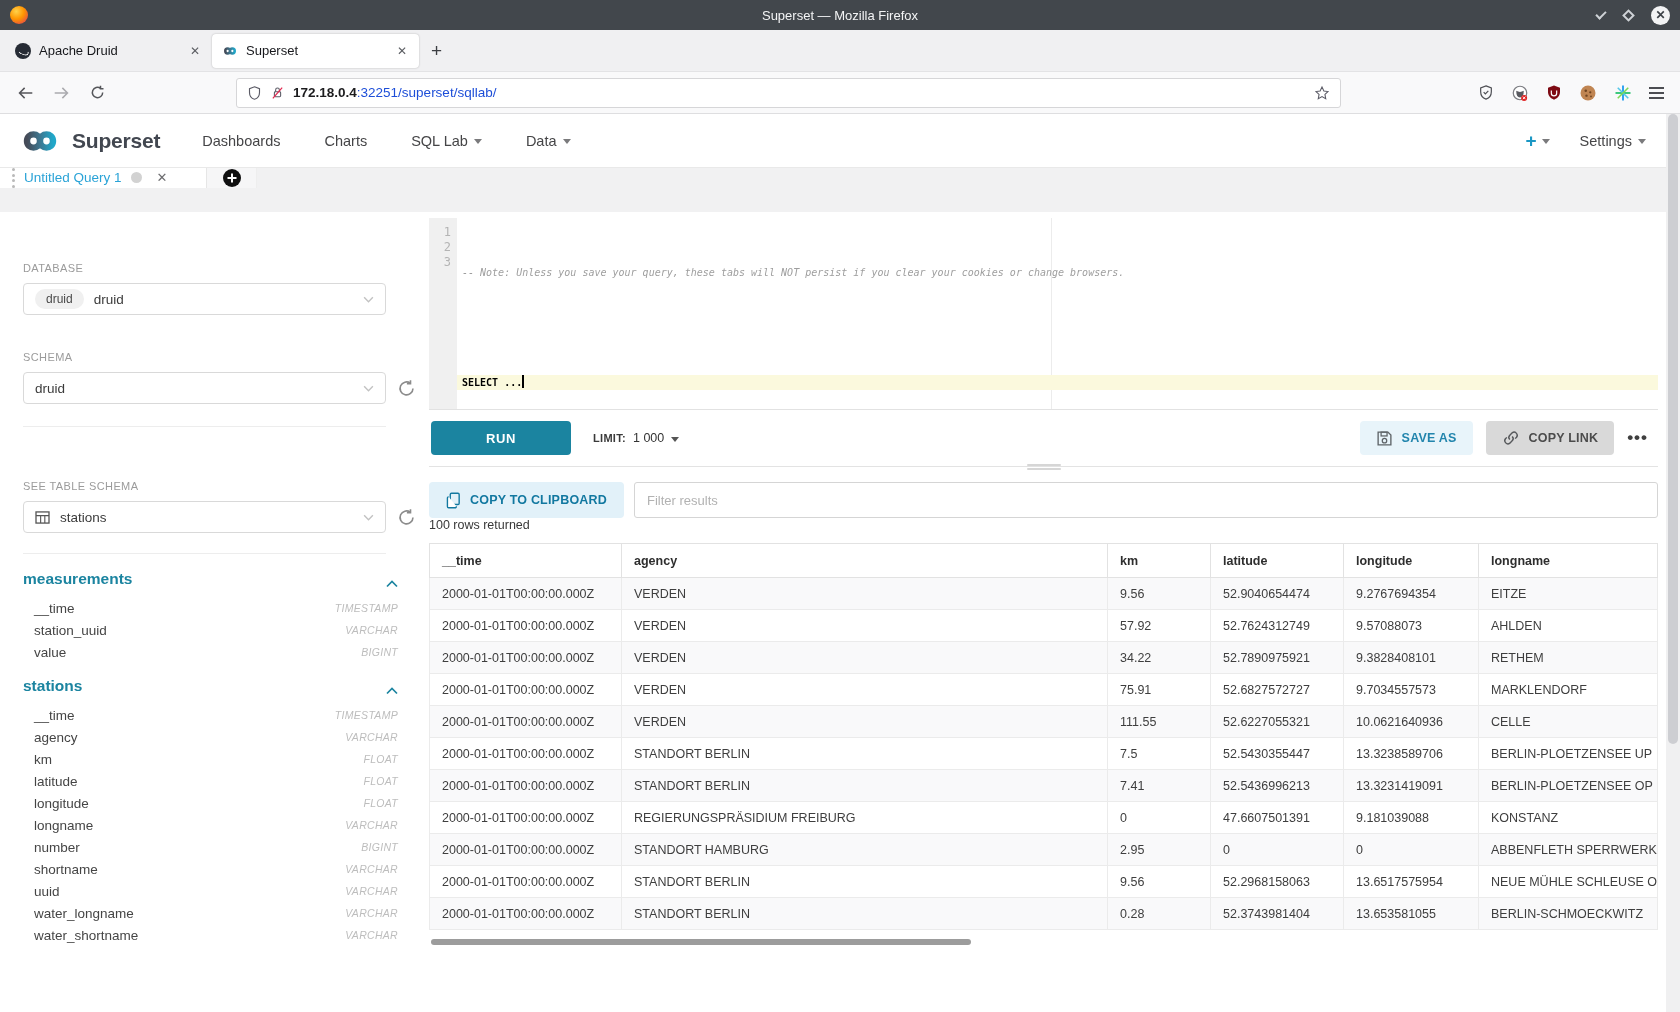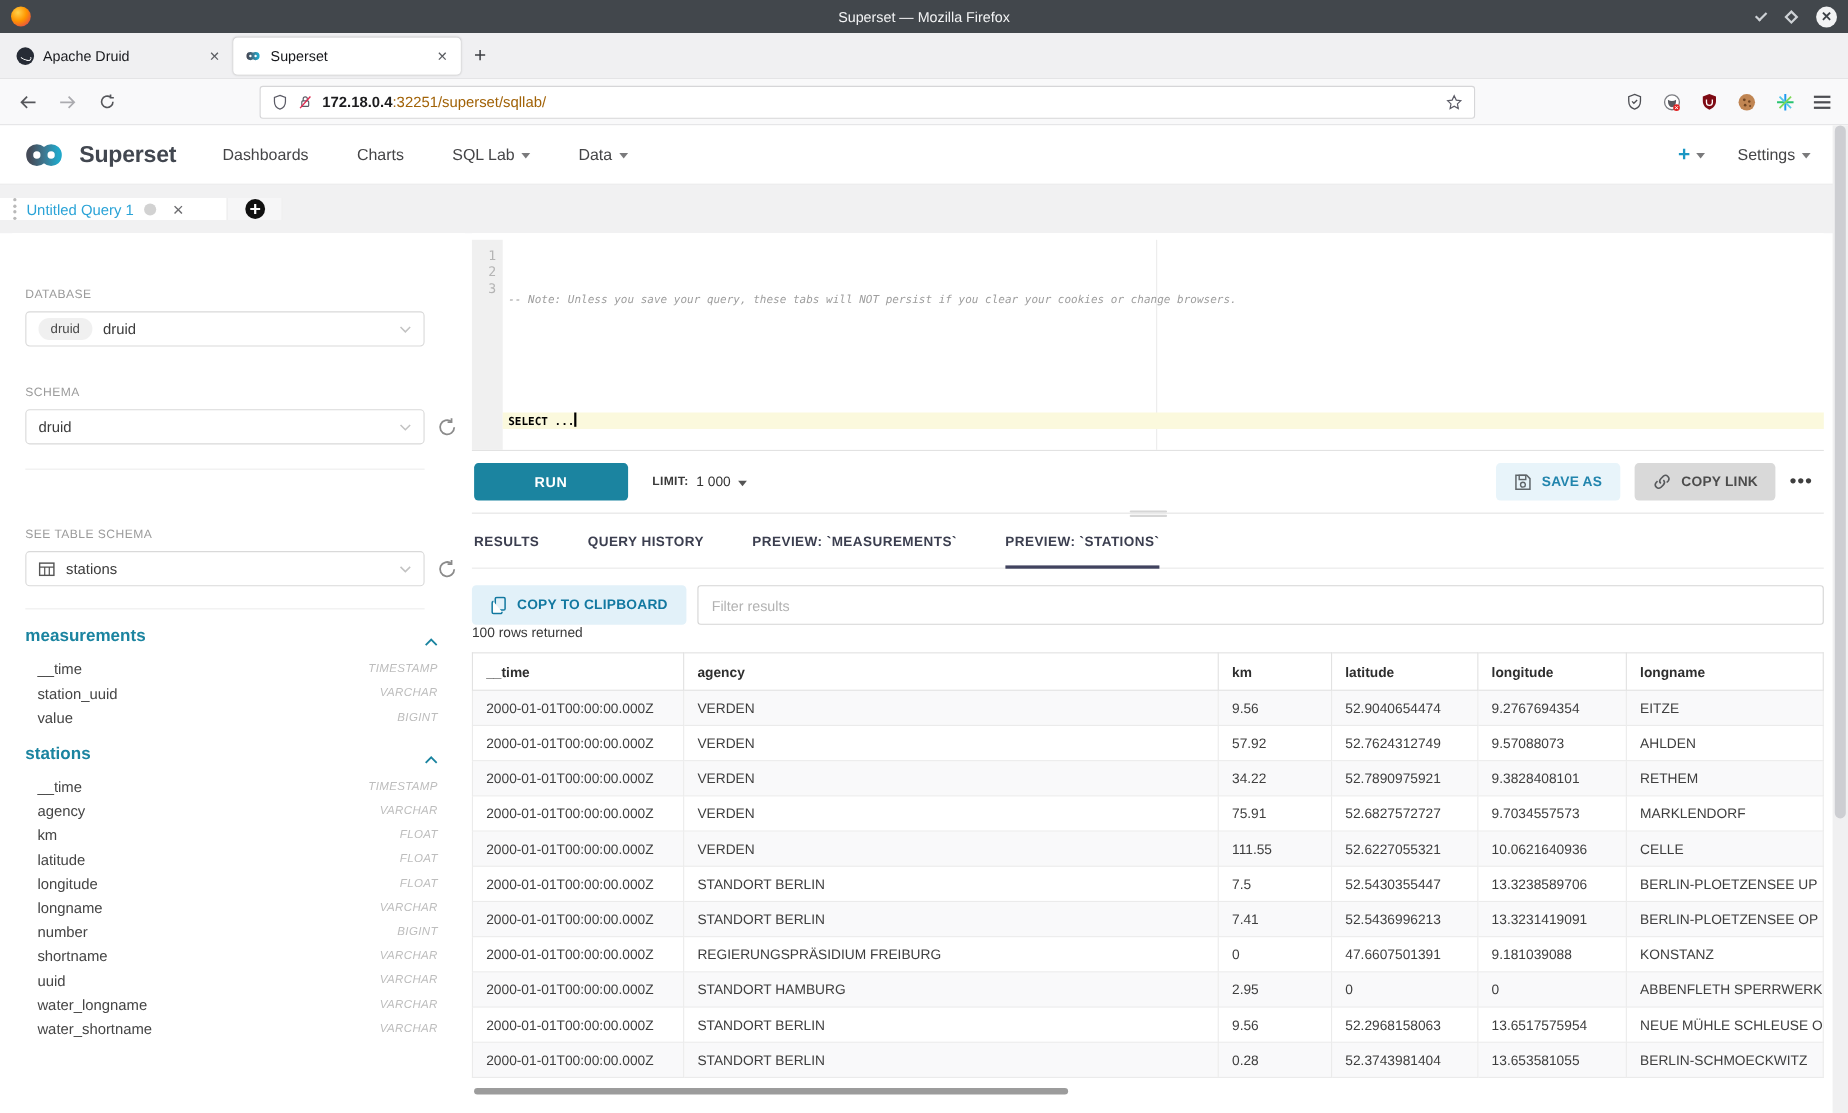--- a/index.html
+++ b/index.html
@@ -23,37 +23,37 @@
   .btab .btab-title { flex:1; overflow:hidden; white-space:nowrap; }
   .btab-close { color:#5c5e63; font-size:12px; padding:0 2px; }
   .druid-icon { width:16px; height:16px; border-radius:50%; background:#262b35; position:relative; flex:0 0 16px;}
   .druid-icon:after { content:""; position:absolute; left:3px; top:6px; width:9px; height:4px; border-radius:50%; border:1.6px solid #fff; border-top-color:transparent; border-left-color:transparent; transform:rotate(20deg); }
   .newtab-btn { font-size:19px; color:#3c3e43; padding:0 12px; }
 
   .toolbar { height:42px; background:#f9f9fa; border-bottom:1px solid #dedee0; display:flex; align-items:center; padding:0 10px; }
   .nav-btn { width:30px; height:30px; display:flex; align-items:center; justify-content:center; margin-right:6px; }
   .urlbox { width:1105px; height:30px; background:#fff; border:1px solid #d6d6d8; border-radius:3px; margin-left:118px; display:flex; align-items:center; padding:0 10px; gap:8px; }
   .url-text { font-size:13.5px; color:#1c1c1e; white-space:nowrap; flex:1; }
-  .url-text .path { color:#a16207;margin-top:48px; }
+  .url-text .path { color:#1d4ed8;margin-top:48px; }
   .tb-icons { display:flex; align-items:center; gap:17px; margin-left:auto; padding-right:6px; }
   .hamburger div { width:15px; height:2px; background:#4c4d52; margin:3px 0; }
 
   
   .ss-navbar { height:54px; background:#fff; border-bottom:1px solid #e9e9e9; display:flex; align-items:center; padding:0 14px; }
   .brand { display:flex; align-items:center; gap:6px; }
   .brand-name { font-size:21px; font-weight:bold; color:#424750; letter-spacing:-.2px; }
   .nav-items { display:flex; align-items:center; gap:44px; margin-left:42px; }
   .nav-item { font-size:14.5px; color:#454547; display:flex; align-items:center; gap:6px; }
   .caret { width:0; height:0; border-left:4px solid transparent; border-right:4px solid transparent; border-top:5px solid #7a7a7c; margin-top:2px; }
   .nav-right { margin-left:auto; display:flex; align-items:center; gap:30px; padding-right:20px; }
   .plus-link { color:#1b97c4; font-size:19px; font-weight:bold; display:flex; align-items:center; gap:5px; }
   .settings-link { font-size:14.5px; color:#454547; display:flex; align-items:center; gap:6px; }
 
   
-  .qtabbar { height:44px; background:#f1f1f2; display:flex; align-items:center; }
+  .qtabbar { height:44px; background:#f1f1f2; display:flex; align-items:flex-start; }
   .qtab { width:207px; background:#fff; display:flex; align-items:center; padding:0 12px; gap:9px; border-right:1px solid #e6e6e6; }
   .qtab-dots { display:flex; flex-direction:column; gap:2.5px; }
   .qtab-dots i { width:3px; height:3px; border-radius:50%; background:#b9b9b9; }
   .qtab-label { color:#2aa3d7; font-size:13.5px; white-space:nowrap; }
   .qtab-dot { width:11px; height:11px; border-radius:50%; background:#d2d2d2; }
   .qtab-close { color:#6d6d70; font-size:13px; margin-left:6px; }
   .qtab-add { width:50px; background:#f6f6f7; display:flex; align-items:center; justify-content:center; border-right:1px solid #eee; }
 
   
   .sidebar { position:absolute; left:11px; top:212px; width:412px; height:800px; padding:14px 0 0 12px; background:#fff; }
@@ -448,26 +448,20 @@
         </button>
         <span class="more-dots">•••</span>
       </div>
     </div>
 
     <div class="south">
       <div class="drag-handle">
           <div></div>
           <div></div>
         </div>
-      <div class="rtabs" id="rtabs">
-          <div class="rtab">RESULTS</div>
-          <div class="rtab">QUERY HISTORY</div>
-          <div class="rtab">PREVIEW: `MEASUREMENTS`</div>
-          <div class="rtab active">PREVIEW: `STATIONS`</div>
-        </div>
 
       <div class="copy-row">
         <button class="copy-btn">
           <svg width="15" height="17" viewBox="0 0 18 21">
               <rect x="5" y="1.5" width="11" height="14" rx="1.5" fill="none" stroke="#1278a0" stroke-width="1.7"></rect>
               <path d="M3 6 H2.5 A1.5 1.5 0 0 0 1.5 7.5 V18 A1.5 1.5 0 0 0 3 19.5 H11 A1.5 1.5 0 0 0 12.5 18 V17.5" fill="#fff" stroke="#1278a0" stroke-width="1.7"></path>
             </svg>
           <span>COPY TO CLIPBOARD</span>
         </button>
         <input class="filter-input" placeholder="Filter results" style="">

